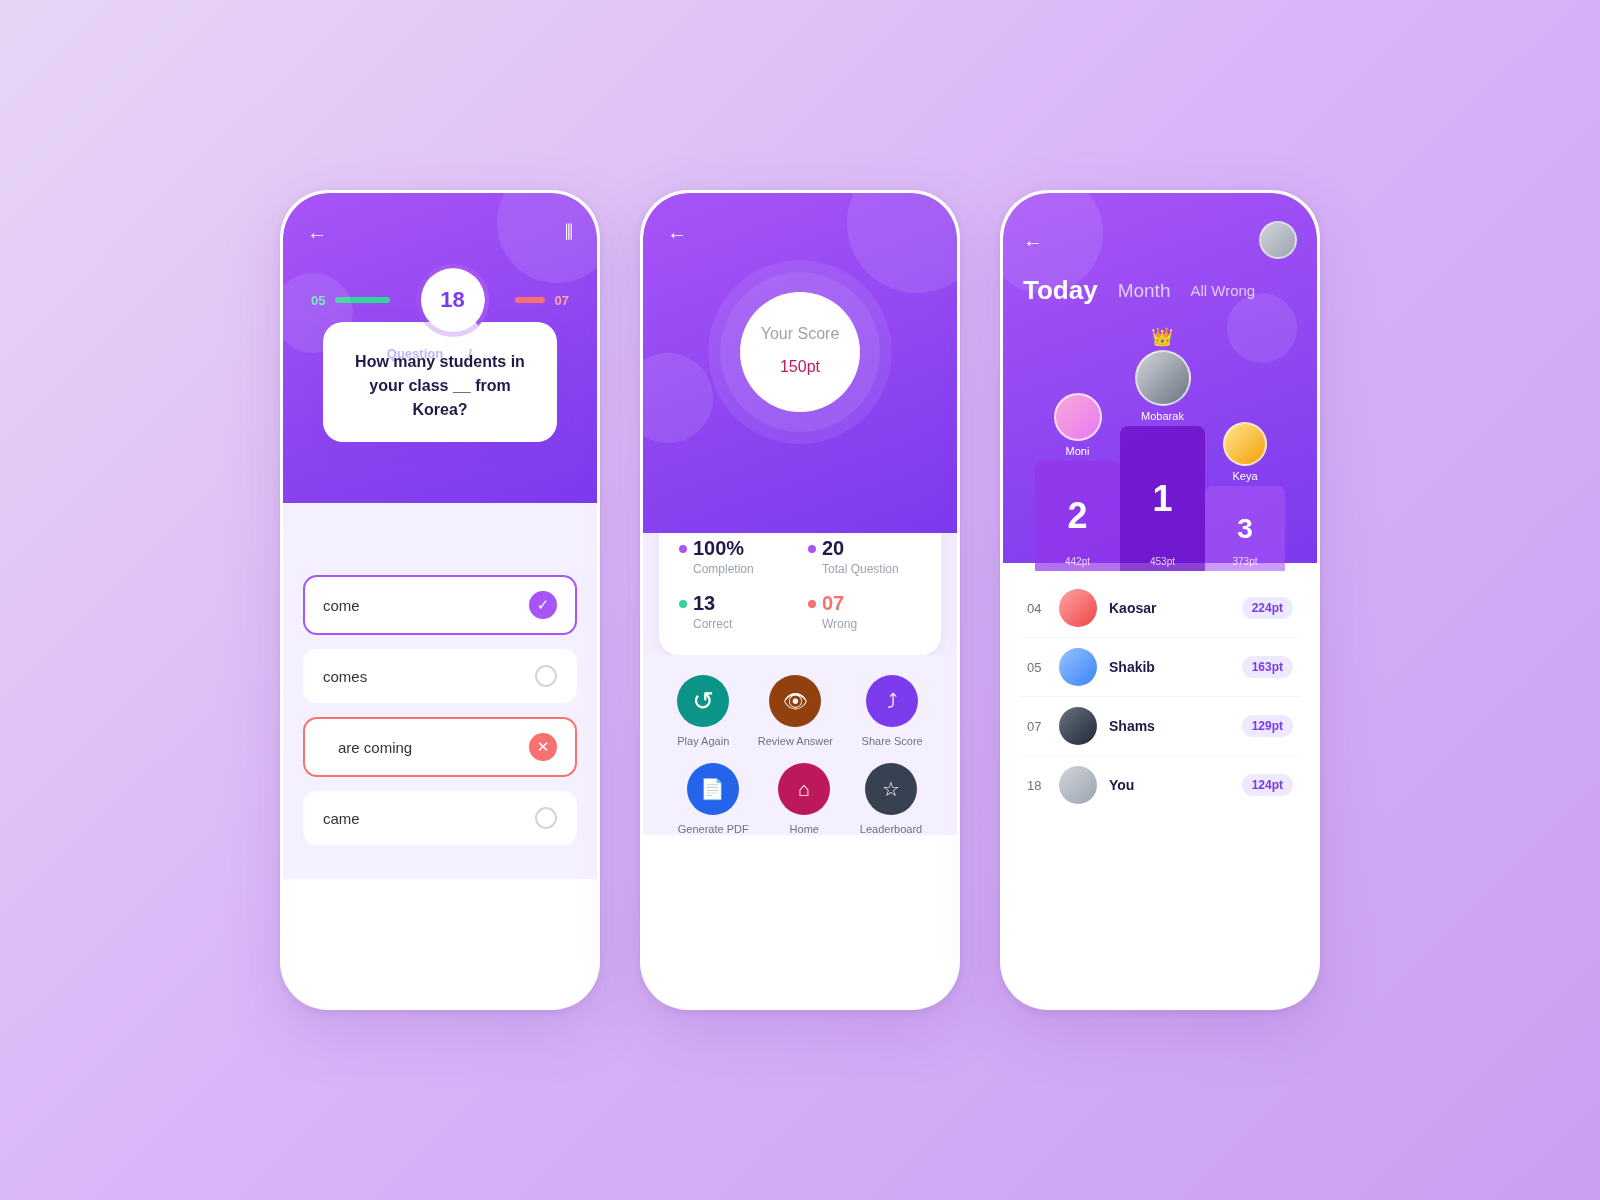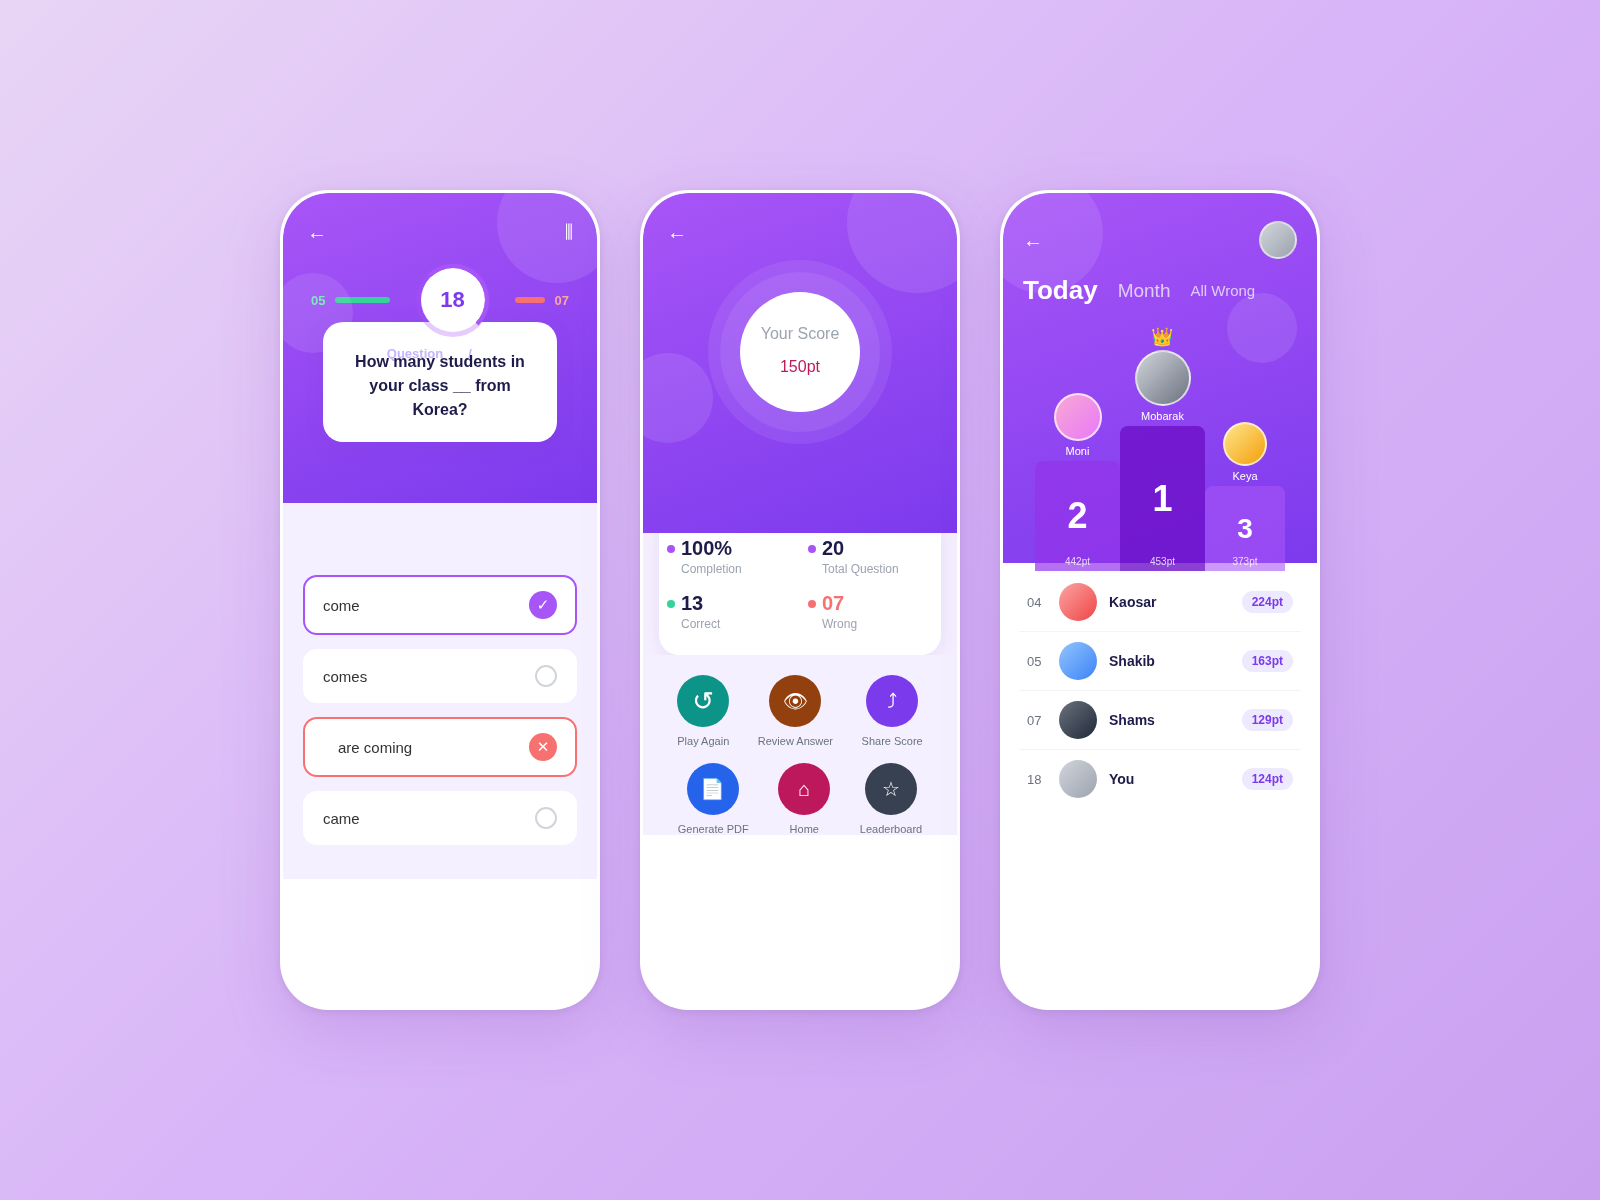--- a/index.html
+++ b/index.html
@@ -196,21 +196,21 @@
       align-items: center;
       justify-content: center;
     }
     .score-label { font-size: 16px; color: #9ca3af; font-weight: 500; }
     .score-value { font-size: 32px; font-weight: 400; color: #be185d; }
     .score-value span { font-size: 16px; }
     .p2-stats-card {
       background: #fff;
       margin: -20px 16px 0;
       border-radius: 20px;
-      padding: 24px 8px;
+      padding: 24px 20px;
       box-shadow: 0 4px 20px rgba(120,60,180,0.10);
     }
     .stats-grid {
       display: grid;
       grid-template-columns: 1fr 1fr;
       gap: 16px;
     }
     .stat-item { display: flex; flex-direction: column; gap: 2px; }
     .stat-val { font-size: 20px; font-weight: 700; color: #1e1b4b; display: flex; align-items: center; gap: 6px; }
     .stat-val .dot { width: 8px; height: 8px; border-radius: 50%; }
@@ -306,21 +306,21 @@
       align-items: center;
       justify-content: center;
       position: relative;
     }
     .podium-rank { color: #fff; font-size: 36px; font-weight: 900; }
     .podium-pts { color: rgba(255,255,255,0.8); font-size: 10px; position: absolute; bottom: 4px; }
     .crown { font-size: 18px; margin-bottom: 2px; }
     .p3-list {
       background: #fff;
       border-radius: 0 0 46px 46px;
-      padding: 10px 16px;
+      padding: 16px 16px;
       flex: 1;
     }
     .leaderboard-row {
       display: flex;
       align-items: center;
       padding: 10px 8px;
       border-bottom: 1px solid #f3f4f6;
       gap: 12px;
     }
     .lb-rank { font-size: 13px; color: #6b7280; width: 20px; flex-shrink: 0; }

